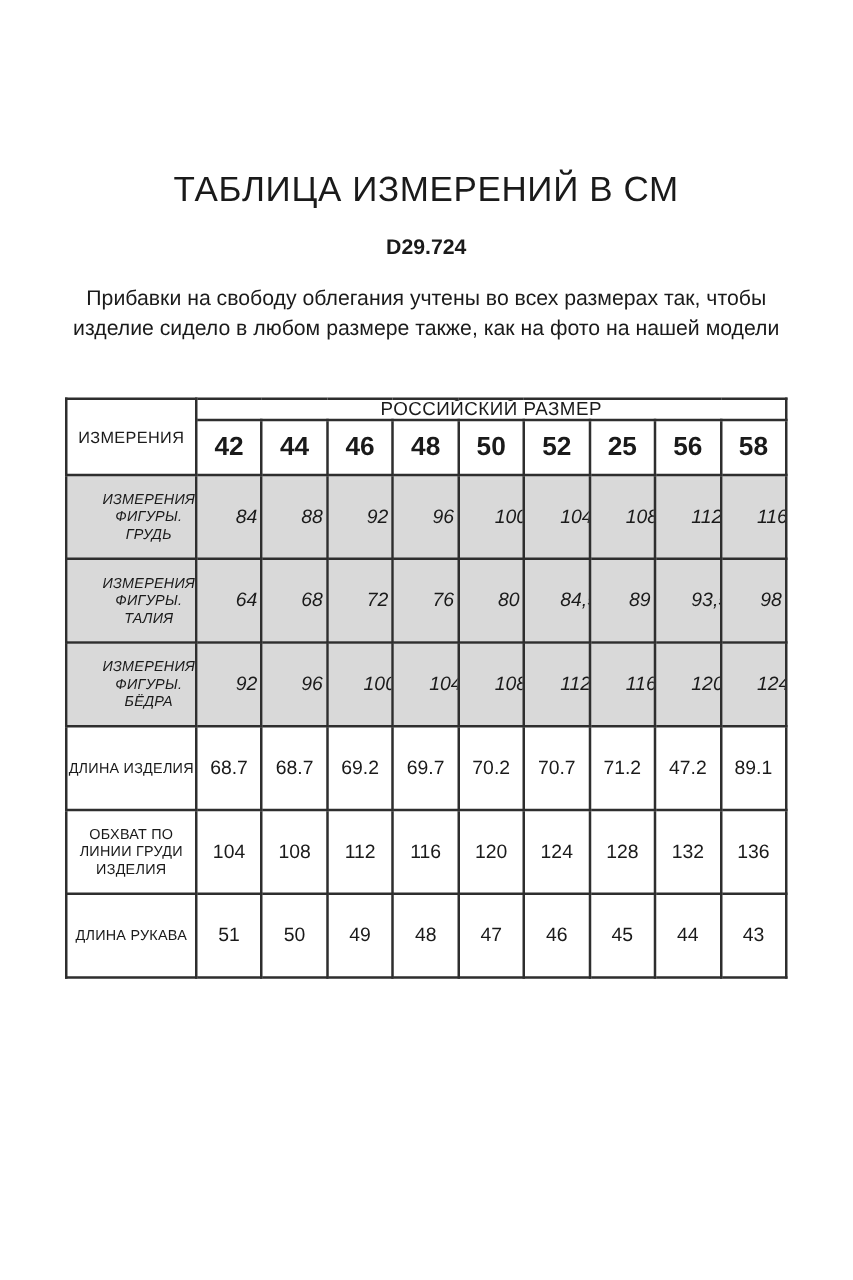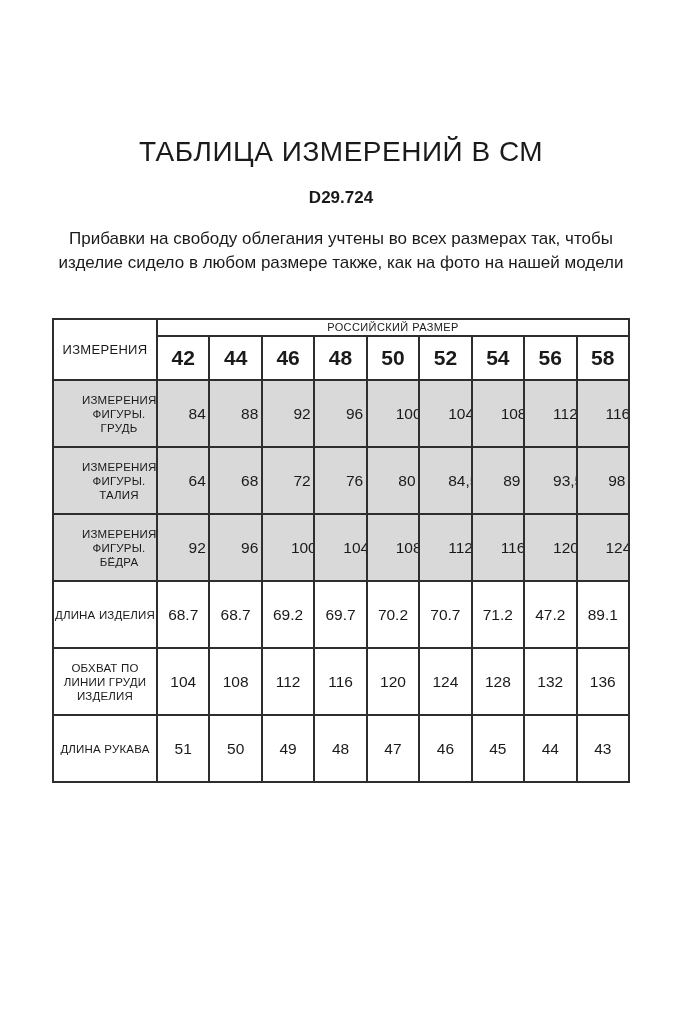--- a/index.html
+++ b/index.html
@@ -50,21 +50,21 @@
     border:2px solid var(--table-border);
     text-align:center;
     vertical-align:middle;
     font-weight:400;
     padding:0;
     overflow:hidden;
   }
   .size-table col.label-col{width:104px;}
   .group-header-cell{
     height:17px;
-    font-size:11px;
+    font-size:15px;
     line-height:13px;
     letter-spacing:0.4px;
   }
   .corner-cell{
     font-size:13px;
     letter-spacing:0.3px;
     border-radius:14px;
   }
   tr.sizes-row{height:44px;}
   tr.sizes-row .size-cell{
@@ -75,21 +75,21 @@
   .label-cell{
     font-size:11.5px;
     line-height:14px;
     padding:2px 3px;
     letter-spacing:0.2px;
   }
   .value-cell{font-size:15.5px;}
   tr.shaded .label-cell,
   tr.shaded .value-cell{background:var(--shaded-row-background);}
   tr.italic .label-cell,
-  tr.italic .value-cell{padding-left:28px;}
+  tr.italic .value-cell{font-style:italic;padding-left:28px;}
 </style>
 </head>
 <body>
 
 <div class="page">
 
   <h1 class="page-title">ТАБЛИЦА ИЗМЕРЕНИЙ В СМ</h1>
 
   <div class="model-code">D29.724</div>
 
@@ -113,21 +113,21 @@
         <th class="corner-cell" rowspan="2">ИЗМЕРЕНИЯ</th>
         <th class="group-header-cell" colspan="9">РОССИЙСКИЙ РАЗМЕР</th>
       </tr>
       <tr class="sizes-row" id="sizes-row">
           <th class="size-cell">42</th>
           <th class="size-cell">44</th>
           <th class="size-cell">46</th>
           <th class="size-cell">48</th>
           <th class="size-cell">50</th>
           <th class="size-cell">52</th>
-          <th class="size-cell">54</th>
+          <th class="size-cell">25</th>
           <th class="size-cell">56</th>
           <th class="size-cell">58</th>
         </tr>
     </thead>
     <tbody id="measure-rows">
         <tr class="measure-row shaded italic">
           <th class="label-cell">ИЗМЕРЕНИЯ ФИГУРЫ. ГРУДЬ</th>
           <td class="value-cell">84</td>
           <td class="value-cell">88</td>
           <td class="value-cell">92</td>

